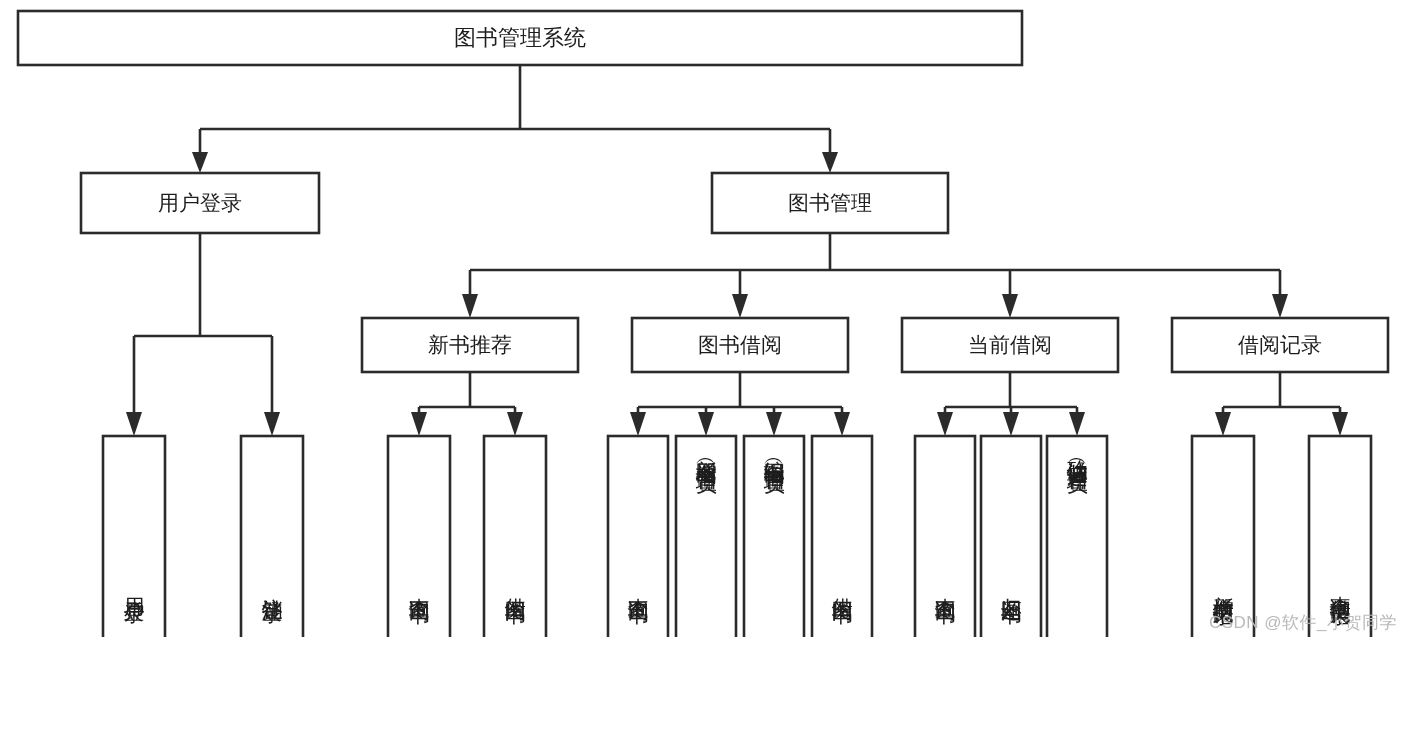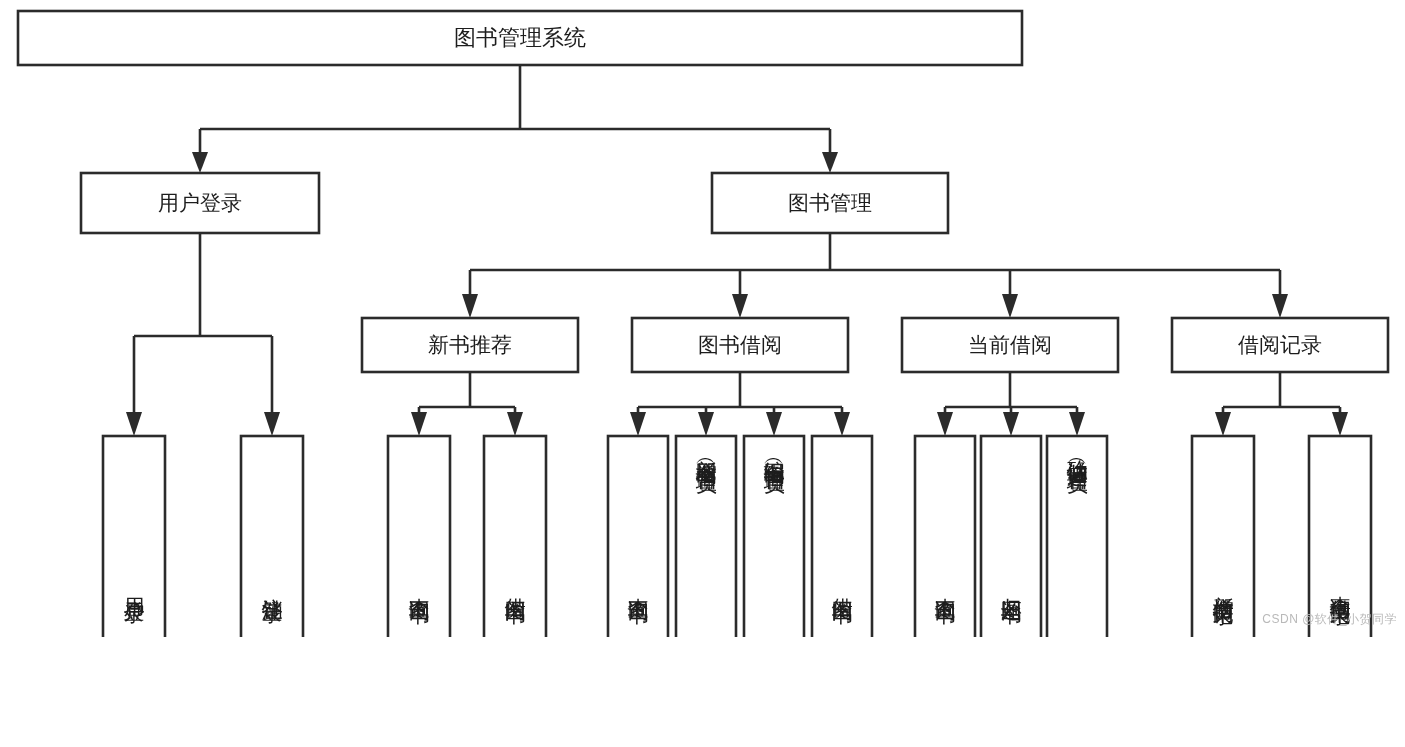--- a/index.html
+++ b/index.html
@@ -67,23 +67,23 @@
     font-family: "Liberation Sans", "DejaVu Sans", sans-serif;
     font-size: 21px;
     line-height: 1.06;
     color: #1d1d1d;
     letter-spacing: 2px;
     white-space: nowrap;
   }
   .watermark {
     position: absolute;
     right: 8px;
-    bottom: 9px;
-    font-family: "Liberation Sans", "DejaVu Sans", sans-serif;
-    font-size: 12px;
+    bottom: 3px;
+    font-family: "Liberation Sans", "DejaVu Sans", sans-serif;
+    font-size: 17px;
     color: #b9b9b9;
     letter-spacing: 0.5px;
     white-space: nowrap;
   }
 </style>
 </head>
 <body>
 
 <div id="diagram-root">
 

